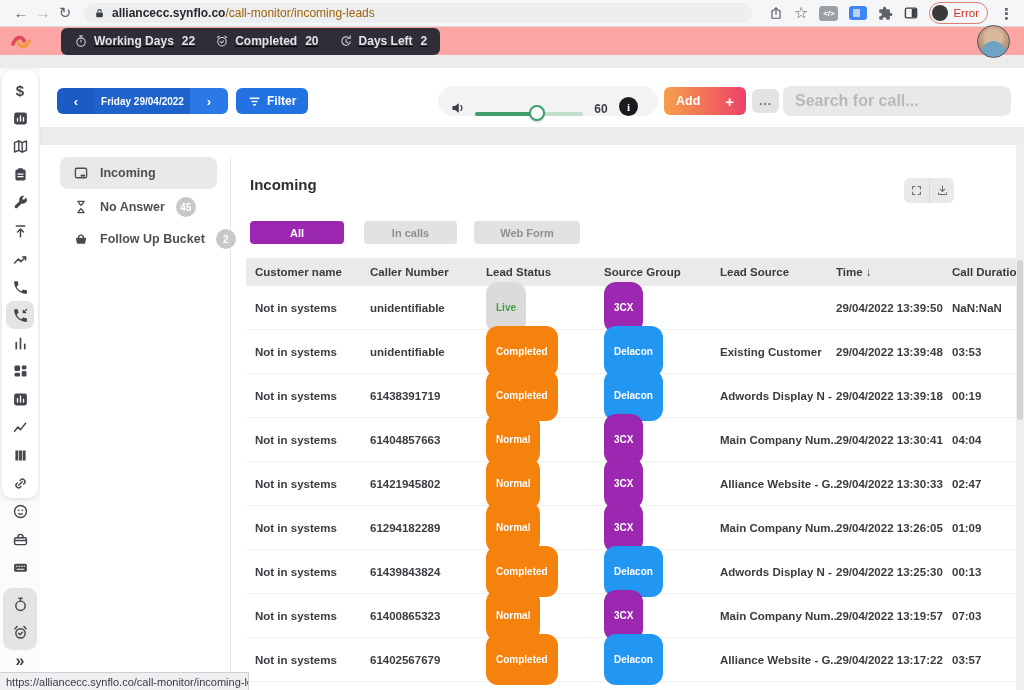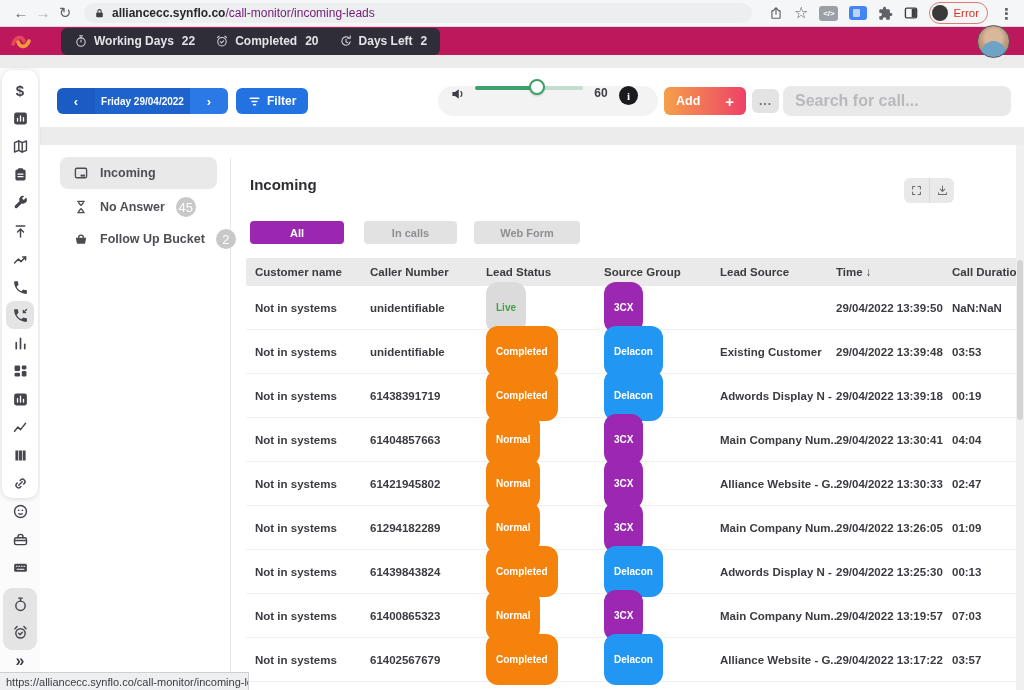--- a/index.html
+++ b/index.html
@@ -7,35 +7,35 @@
   .screen { position:relative; width:1024px; height:690px; overflow:hidden; background:#ECECEC; }
 
   
   .bbar { position:absolute; top:0; left:0; width:1024px; height:27px; background:#F5F6F7;
           border-bottom:1px solid #D8DADD; display:flex; align-items:center; padding:0 10px; }
   .bnav { width:22px; text-align:center; font-size:15px; color:#5F6368; line-height:26px; cursor:pointer; }
   .bnav.dis { color:#ACAFB3; }
   .omnibox { margin-left:8px; width:668px; height:20px; border-radius:11px; background:#ECEEF0;
              display:flex; align-items:center; padding:0 10px; gap:7px; }
   .url { font-size:12px; color:#27282B; white-space:nowrap; }
-  .url .path { color:#701a75; }
+  .url .path { color:#a16207; }
   .brt { margin-left:auto; display:flex; align-items:center; gap:11px; }
   .bicon { color:#5F6368; font-size:14px; line-height:1; cursor:pointer; display:flex; align-items:center; }
   .ext-code { width:19px; height:15px; background:#9AA0A6; border-radius:3px; color:#fff; font-size:8px;
               font-weight:bold; display:flex; align-items:center; justify-content:center; }
   .ext-blue { width:18px; height:14px; background:#4285F4; border-radius:3px; position:relative; }
   .ext-blue::after { content:""; position:absolute; left:4px; top:3px; width:7px; height:8px; background:#BCD3F7; border-radius:1px; }
   .errpill { display:flex; align-items:center; gap:5px; border:1.5px solid #E07B72; border-radius:12px;
              padding:2px 8px 2px 2px; cursor:pointer; }
   .errava { width:16px; height:16px; border-radius:50%; background:#3A3A3A; }
   .errtxt { font-size:11.5px; color:#D93025; }
 
   
-  .abar { position:absolute; top:27px; left:0; width:1024px; height:28px; background:#be185d;
-          display:flex; align-items:center; }
+  .abar { position:absolute; top:27px; left:0; width:1024px; height:28px; background:#fca5a5;
+          display:flex; align-items:center;text-decoration:underline; }
   .logo { width:42px; display:flex; justify-content:center; }
   .stats { background:#2E2D38; border-radius:6px; height:27px; display:flex; align-items:center;
            padding:0 13px; gap:20px; margin-left:19px; }
   .stat { display:flex; align-items:center; gap:6px; color:#E4E4E8; font-size:12px; font-weight:bold; }
   .stat svg { stroke:#D6D6DB; fill:none; stroke-width:1.5; stroke-linecap:round; stroke-linejoin:round; }
   .stat .val { margin-left:2px; }
   .uava { margin-left:auto; margin-right:14px; width:33px; height:33px; border-radius:50%; cursor:pointer;
           background:
             radial-gradient(circle at 50% 88%, #6FA3C6 0 38%, transparent 39%),
             radial-gradient(circle at 50% 38%, #D9B79B 0 34%, #C4A184 48%, #8D7460 100%);
@@ -59,21 +59,21 @@
   .dcap { width:38px; background:#2B79E7; color:#fff; display:flex; align-items:center; justify-content:center;
           font-size:13px; font-weight:bold; }
   .dcap.l { background:#1A5CC4; }
   .dmid { flex:1; background:#1E63CC; color:#fff; font-size:10px; font-weight:bold;
           display:flex; align-items:center; justify-content:center; }
   .filterbtn { position:absolute; left:196px; top:20px; height:26px; padding:0 12px; border-radius:6px;
                background:#2272E2; color:#fff; font-size:12px; font-weight:bold;
                display:flex; align-items:center; gap:6px; cursor:pointer; }
   .filterbtn svg { stroke:#fff; fill:none; stroke-width:1.8; stroke-linecap:round; }
   .volwrap { position:absolute; left:398px; top:18px; width:220px; height:30px; background:#F3F3F3;
-             border-radius:15px; display:flex; align-items:flex-start; padding:0 12px; gap:9px; }
+             border-radius:15px; display:flex; align-items:flex-end; padding:0 12px; gap:9px; }
   .volwrap svg.spk { width:16px; height:16px; }
   .voltrack { position:relative; width:108px; height:4px; border-radius:2px; background:#C2DECD; cursor:pointer; }
   .volfill { position:absolute; left:0; top:0; height:4px; width:55%; background:#3FA06A; border-radius:2px; }
   .volknob { position:absolute; left:50%; top:-7px; width:16px; height:16px; background:#fff;
              border:2px solid #3FA06A; border-radius:50%; box-shadow:0 1px 2px rgba(0,0,0,.2); cursor:grab; }
   .volval { font-size:12px; font-weight:bold; color:#3D3D44; width:18px; text-align:center; }
   .infoc { width:19px; height:19px; border-radius:50%; background:#1B1B1F; color:#fff; font-size:11px;
            font-weight:bold; font-family:"Liberation Serif",serif; display:flex; align-items:center;
            justify-content:center; cursor:pointer; }
   .addbtn { position:absolute; left:624px; top:19px; width:82px; height:28px; border-radius:6px;
@@ -96,22 +96,22 @@
   .vdiv { position:absolute; left:190px; top:13px; bottom:0; width:1px; background:#E8E8E8; }
   .scrollstrip { position:absolute; right:0; top:0; bottom:0; width:8px; background:#F0F0F0; }
   .scrollthumb { position:absolute; right:1px; top:115px; width:6px; height:160px; background:#D4D4D4; border-radius:3px; }
 
   
   .navitem { position:absolute; left:20px; width:157px; height:32px; border-radius:8px;
              display:flex; align-items:center; gap:11px; padding:0 13px; cursor:pointer; }
   .navitem.sel { background:#E9E9E9; }
   .navitem svg { width:16px; height:16px; stroke:#4B4B52; fill:none; stroke-width:1.7; stroke-linecap:round; stroke-linejoin:round; flex:none; }
   .navlbl { font-size:12.5px; font-weight:bold; color:#4E4F55; white-space:nowrap; }
-  .navbadge { width:20px; height:20px; border-radius:50%; background:#C8C8C8; color:#fff; font-size:13px;
-              font-weight:normal; display:flex; align-items:center; justify-content:center; flex:none; }
+  .navbadge { width:20px; height:20px; border-radius:50%; background:#C8C8C8; color:#fff; font-size:10px;
+              font-weight:bold; display:flex; align-items:center; justify-content:center; flex:none; }
 
   
   .ptitle { position:absolute; left:210px; top:31px; font-size:15px; font-weight:bold; color:#2E2E33; }
   .winbtns { position:absolute; left:864px; top:33px; display:flex; border-radius:6px; overflow:hidden; }
   .winbtn { width:25px; height:25px; background:#E9E9E9; display:flex; align-items:center; justify-content:center; cursor:pointer; }
   .winbtn + .winbtn { border-left:1px solid #D8D8D8; }
   .winbtn svg { width:13px; height:13px; stroke:#6B6B70; fill:none; stroke-width:1.6; stroke-linecap:round; stroke-linejoin:round; }
 
   .tab { position:absolute; top:76px; height:23px; border-radius:4px; background:#E2E2E2; color:#8E8E93;
          font-size:11px; font-weight:bold; display:flex; align-items:center; justify-content:center; cursor:pointer; }

